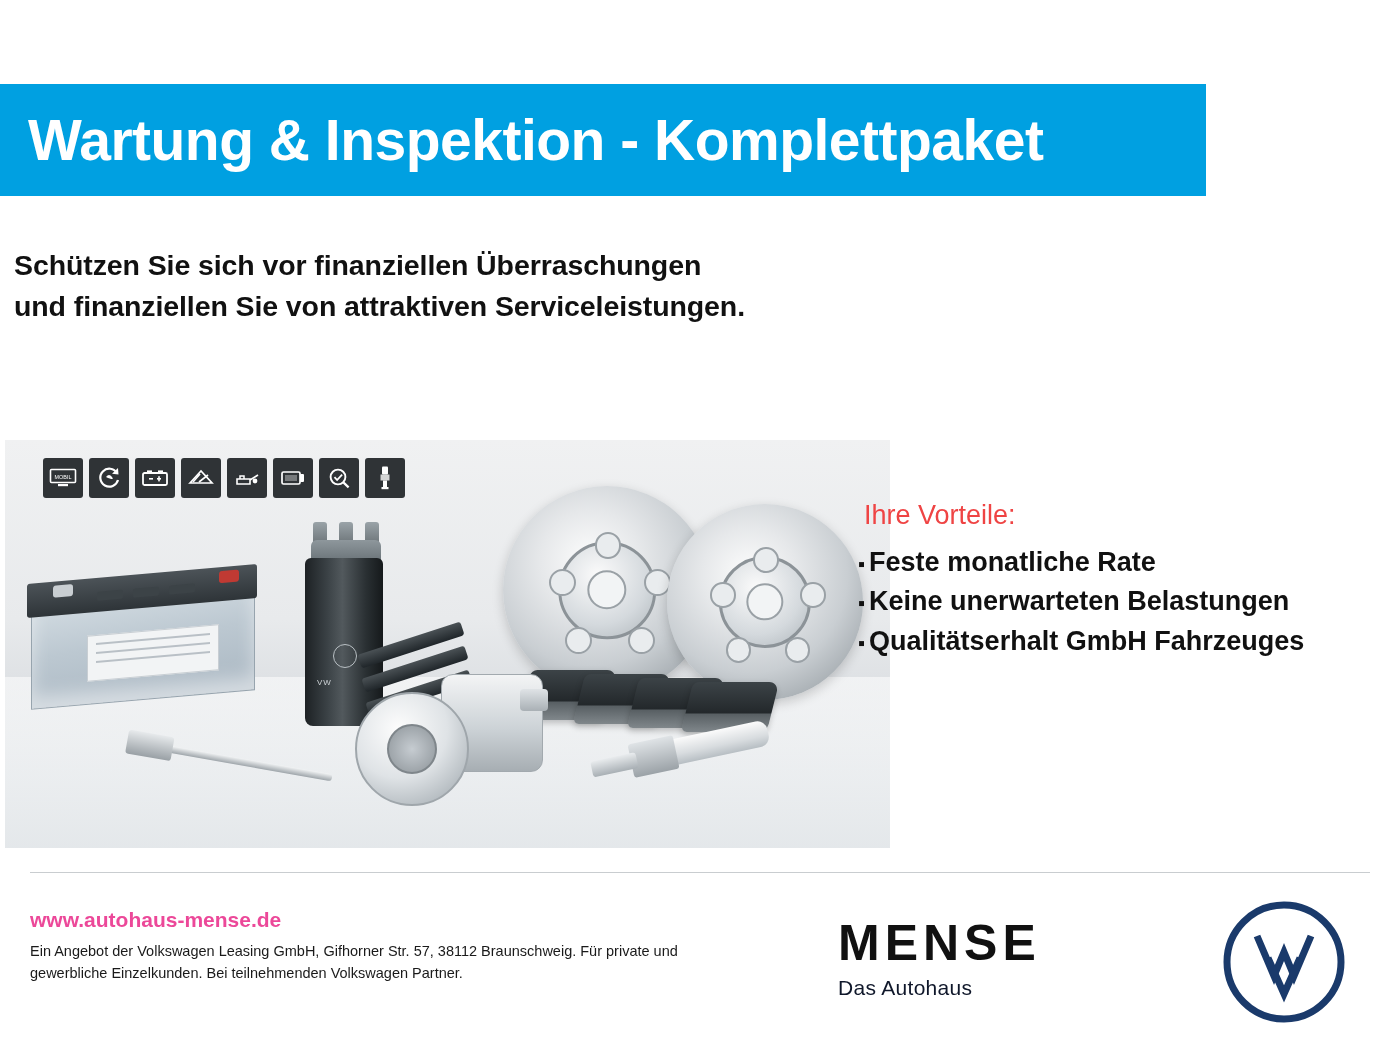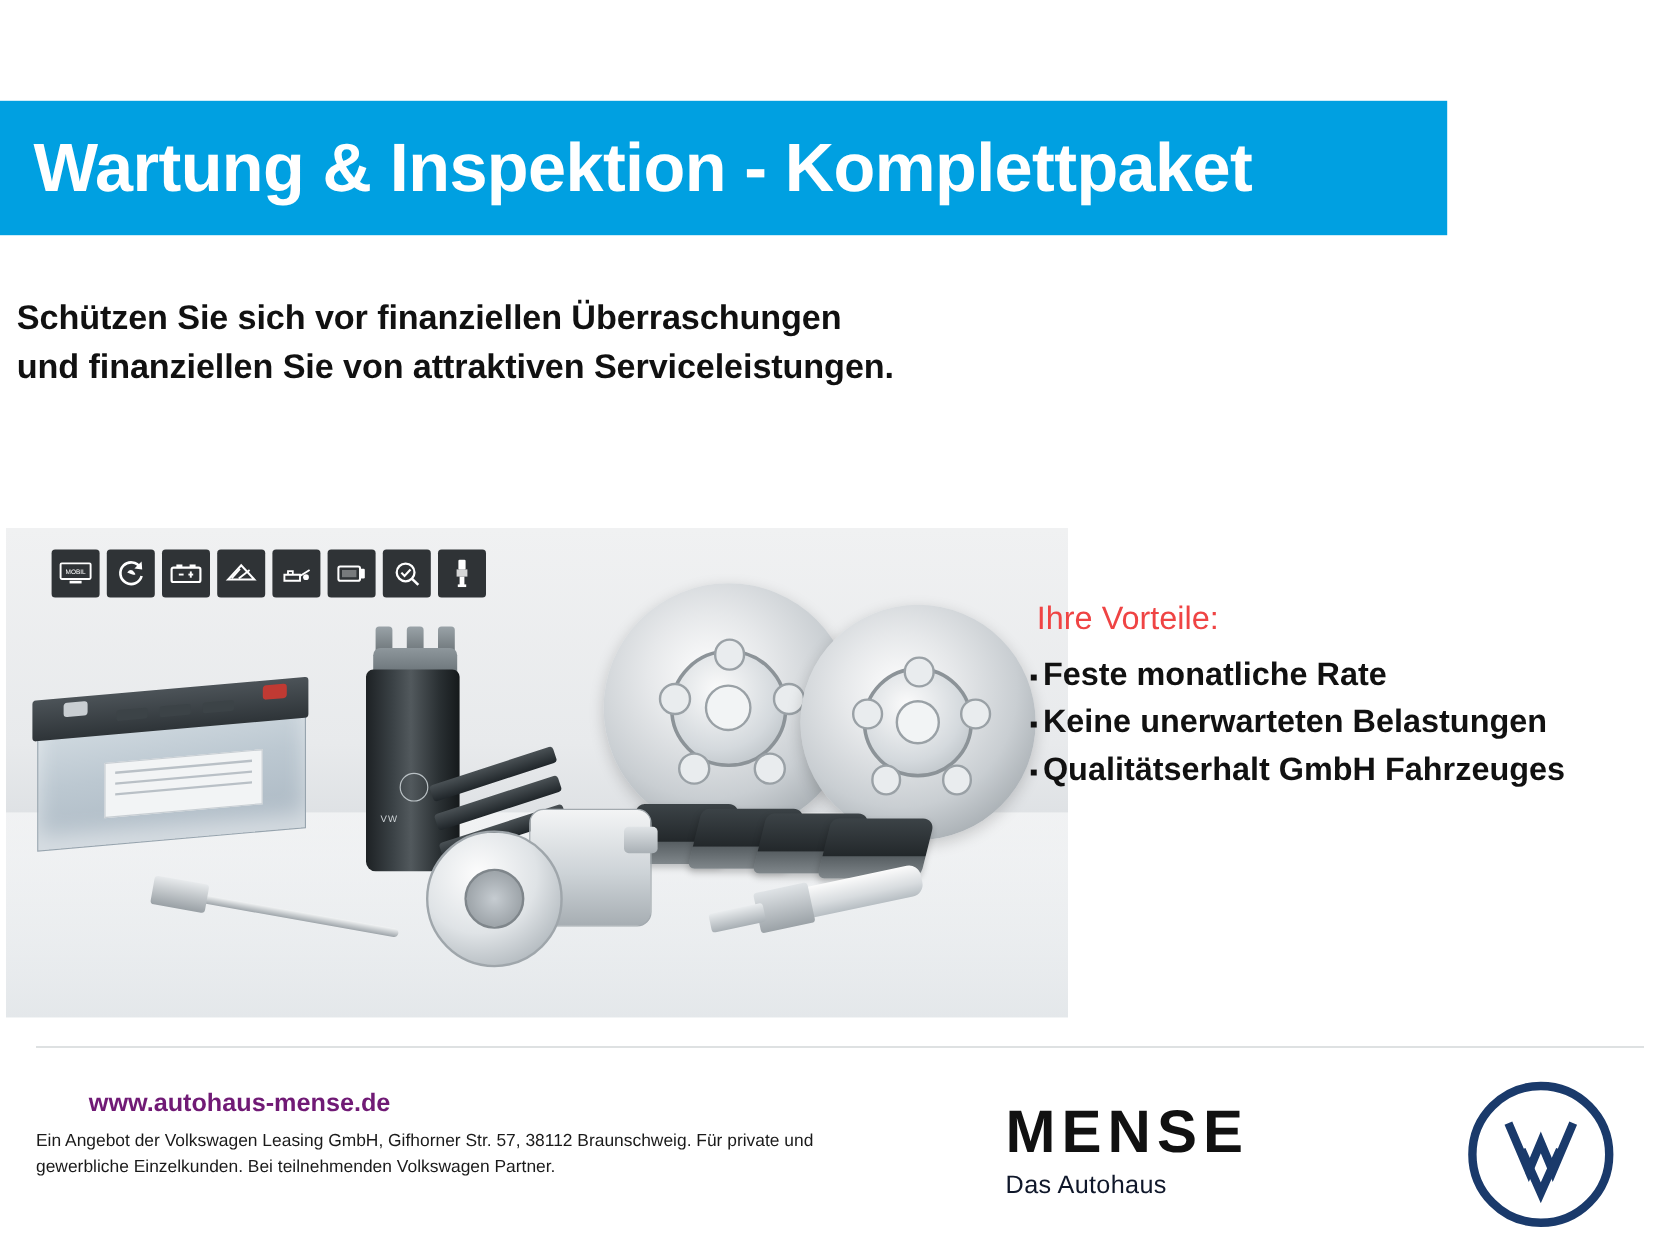--- a/index.html
+++ b/index.html
@@ -399,22 +399,21 @@
     width: 1340px;
     height: 1px;
     background: #c9cdd0;
   }
   .footer-url {
     position: absolute;
     left: 30px;
     top: 908px;
     font-size: 21px;
     font-weight: bold;
-    color: #701a75;
-    margin-left: 44px;
+    color: #ec4899;
   }
   .footer-legal {
     position: absolute;
     left: 30px;
     top: 940px;
     width: 690px;
     font-size: 14.5px;
     line-height: 1.55;
     color: #1a1a1a;
   }

